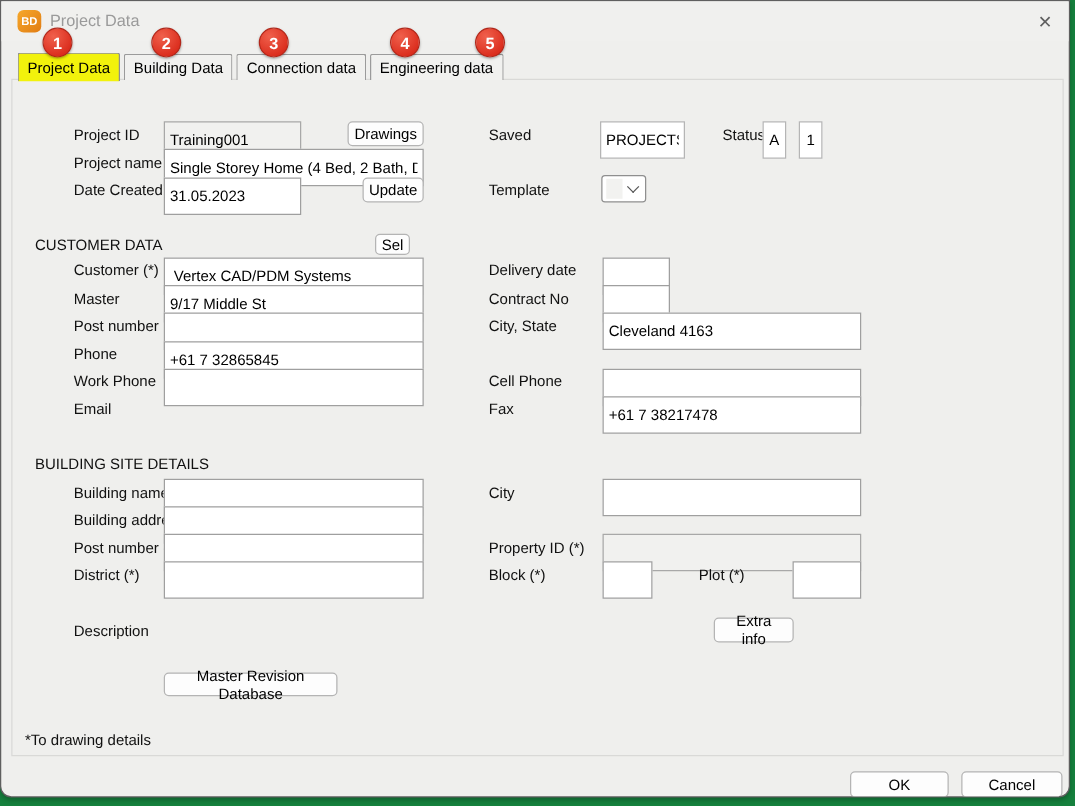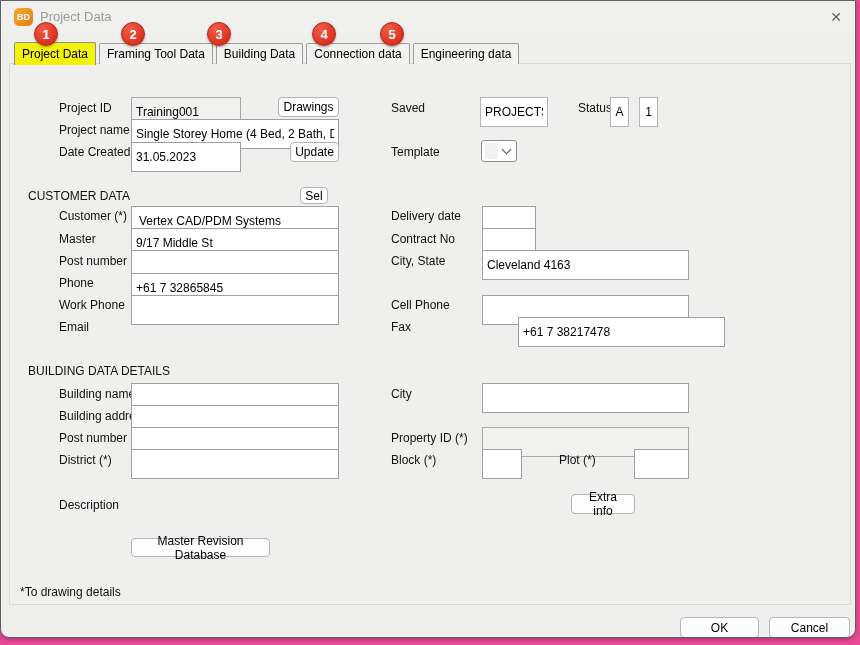--- a/index.html
+++ b/index.html
@@ -1,17 +1,17 @@
 <!DOCTYPE html>
 <html><head>
 <meta charset="utf-8">
 <style>
   * { margin:0; padding:0; box-sizing:border-box; }
   body { font-family:"Liberation Sans", sans-serif; }
-  .stage { position:relative; width:860px; height:645px; background:#ec4899; overflow:hidden;text-decoration:underline; }
+  .stage { position:relative; width:860px; height:645px; background:#15803d; overflow:hidden;text-decoration:underline; }
   .window {
     position:absolute; left:0; top:0; width:856px; height:638px;
     background:#efefed; border:1px solid #5f5f5f;
     border-radius:0 0 9px 9px; overflow:hidden;
     box-shadow:0 2px 4px rgba(0,0,0,.25);
   }
   
   .titlebar { position:absolute; left:0; top:0; width:100%; height:32px; background:#f0f0ee; }
   .app-icon {
     position:absolute; left:13px; top:7px; width:19px; height:18px;
@@ -73,21 +73,20 @@
   <div class="window">
 
     <div class="titlebar">
       <div class="app-icon">BD</div>
       <div class="win-title">Project Data</div>
       <div class="close">✕</div>
     </div>
 
     <div class="tabs">
       <div class="tab active">Project Data</div>
-      <div class="tab">Framing Tool Data</div>
       <div class="tab">Building Data</div>
       <div class="tab">Connection data</div>
       <div class="tab">Engineering data</div>
     </div>
 
     <div class="badge" style="left:33px; top:21px;">1</div>
     <div class="badge" style="left:120px; top:21px;">2</div>
     <div class="badge" style="left:206px; top:21px;">3</div>
     <div class="badge" style="left:311px; top:21px;">4</div>
     <div class="badge" style="left:379px; top:21px;">5</div>
@@ -132,23 +131,23 @@
 
     <div class="lbl" style="left:390px; top:208px;">Delivery date</div>
     <input class="txt" style="left: 481px; top: 205px; width: 54px;">
     <div class="lbl" style="left:390px; top:231px;">Contract No</div>
     <input class="txt" style="left: 481px; top: 227px; width: 54px;">
     <div class="lbl" style="left:390px; top:253px;">City, State</div>
     <input class="txt" style="left: 481px; top: 249px; width: 207px;" value="Cleveland 4163">
     <div class="lbl" style="left:390px; top:297px;">Cell Phone</div>
     <input class="txt" style="left: 481px; top: 294px; width: 207px;">
     <div class="lbl" style="left:390px; top:319px;">Fax</div>
-    <input class="txt" style="left: 481px; top: 316px; width: 207px; margin-left: 36px;" value="+61 7 38217478">
+    <input class="txt" style="left: 481px; top: 316px; width: 207px;" value="+61 7 38217478">
 
-    <div class="hdr" style="left:27px; top:363px;">BUILDING DATA DETAILS</div>
+    <div class="hdr" style="left:27px; top:363px;">BUILDING SITE DETAILS</div>
 
     <div class="lbl" style="left:58px; top:386px;">Building name (*)</div>
     <input class="txt" style="left: 130px; top: 382px; width: 208px;">
     <div class="lbl" style="left:58px; top:408px;">Building address (*)</div>
     <input class="txt" style="left: 130px; top: 404px; width: 208px;">
     <div class="lbl" style="left:58px; top:430px;">Post number (*)</div>
     <input class="txt" style="left: 130px; top: 426px; width: 208px;">
     <div class="lbl" style="left:58px; top:452px;">District (*)</div>
     <input class="txt" style="left: 130px; top: 448px; width: 208px;">
 

